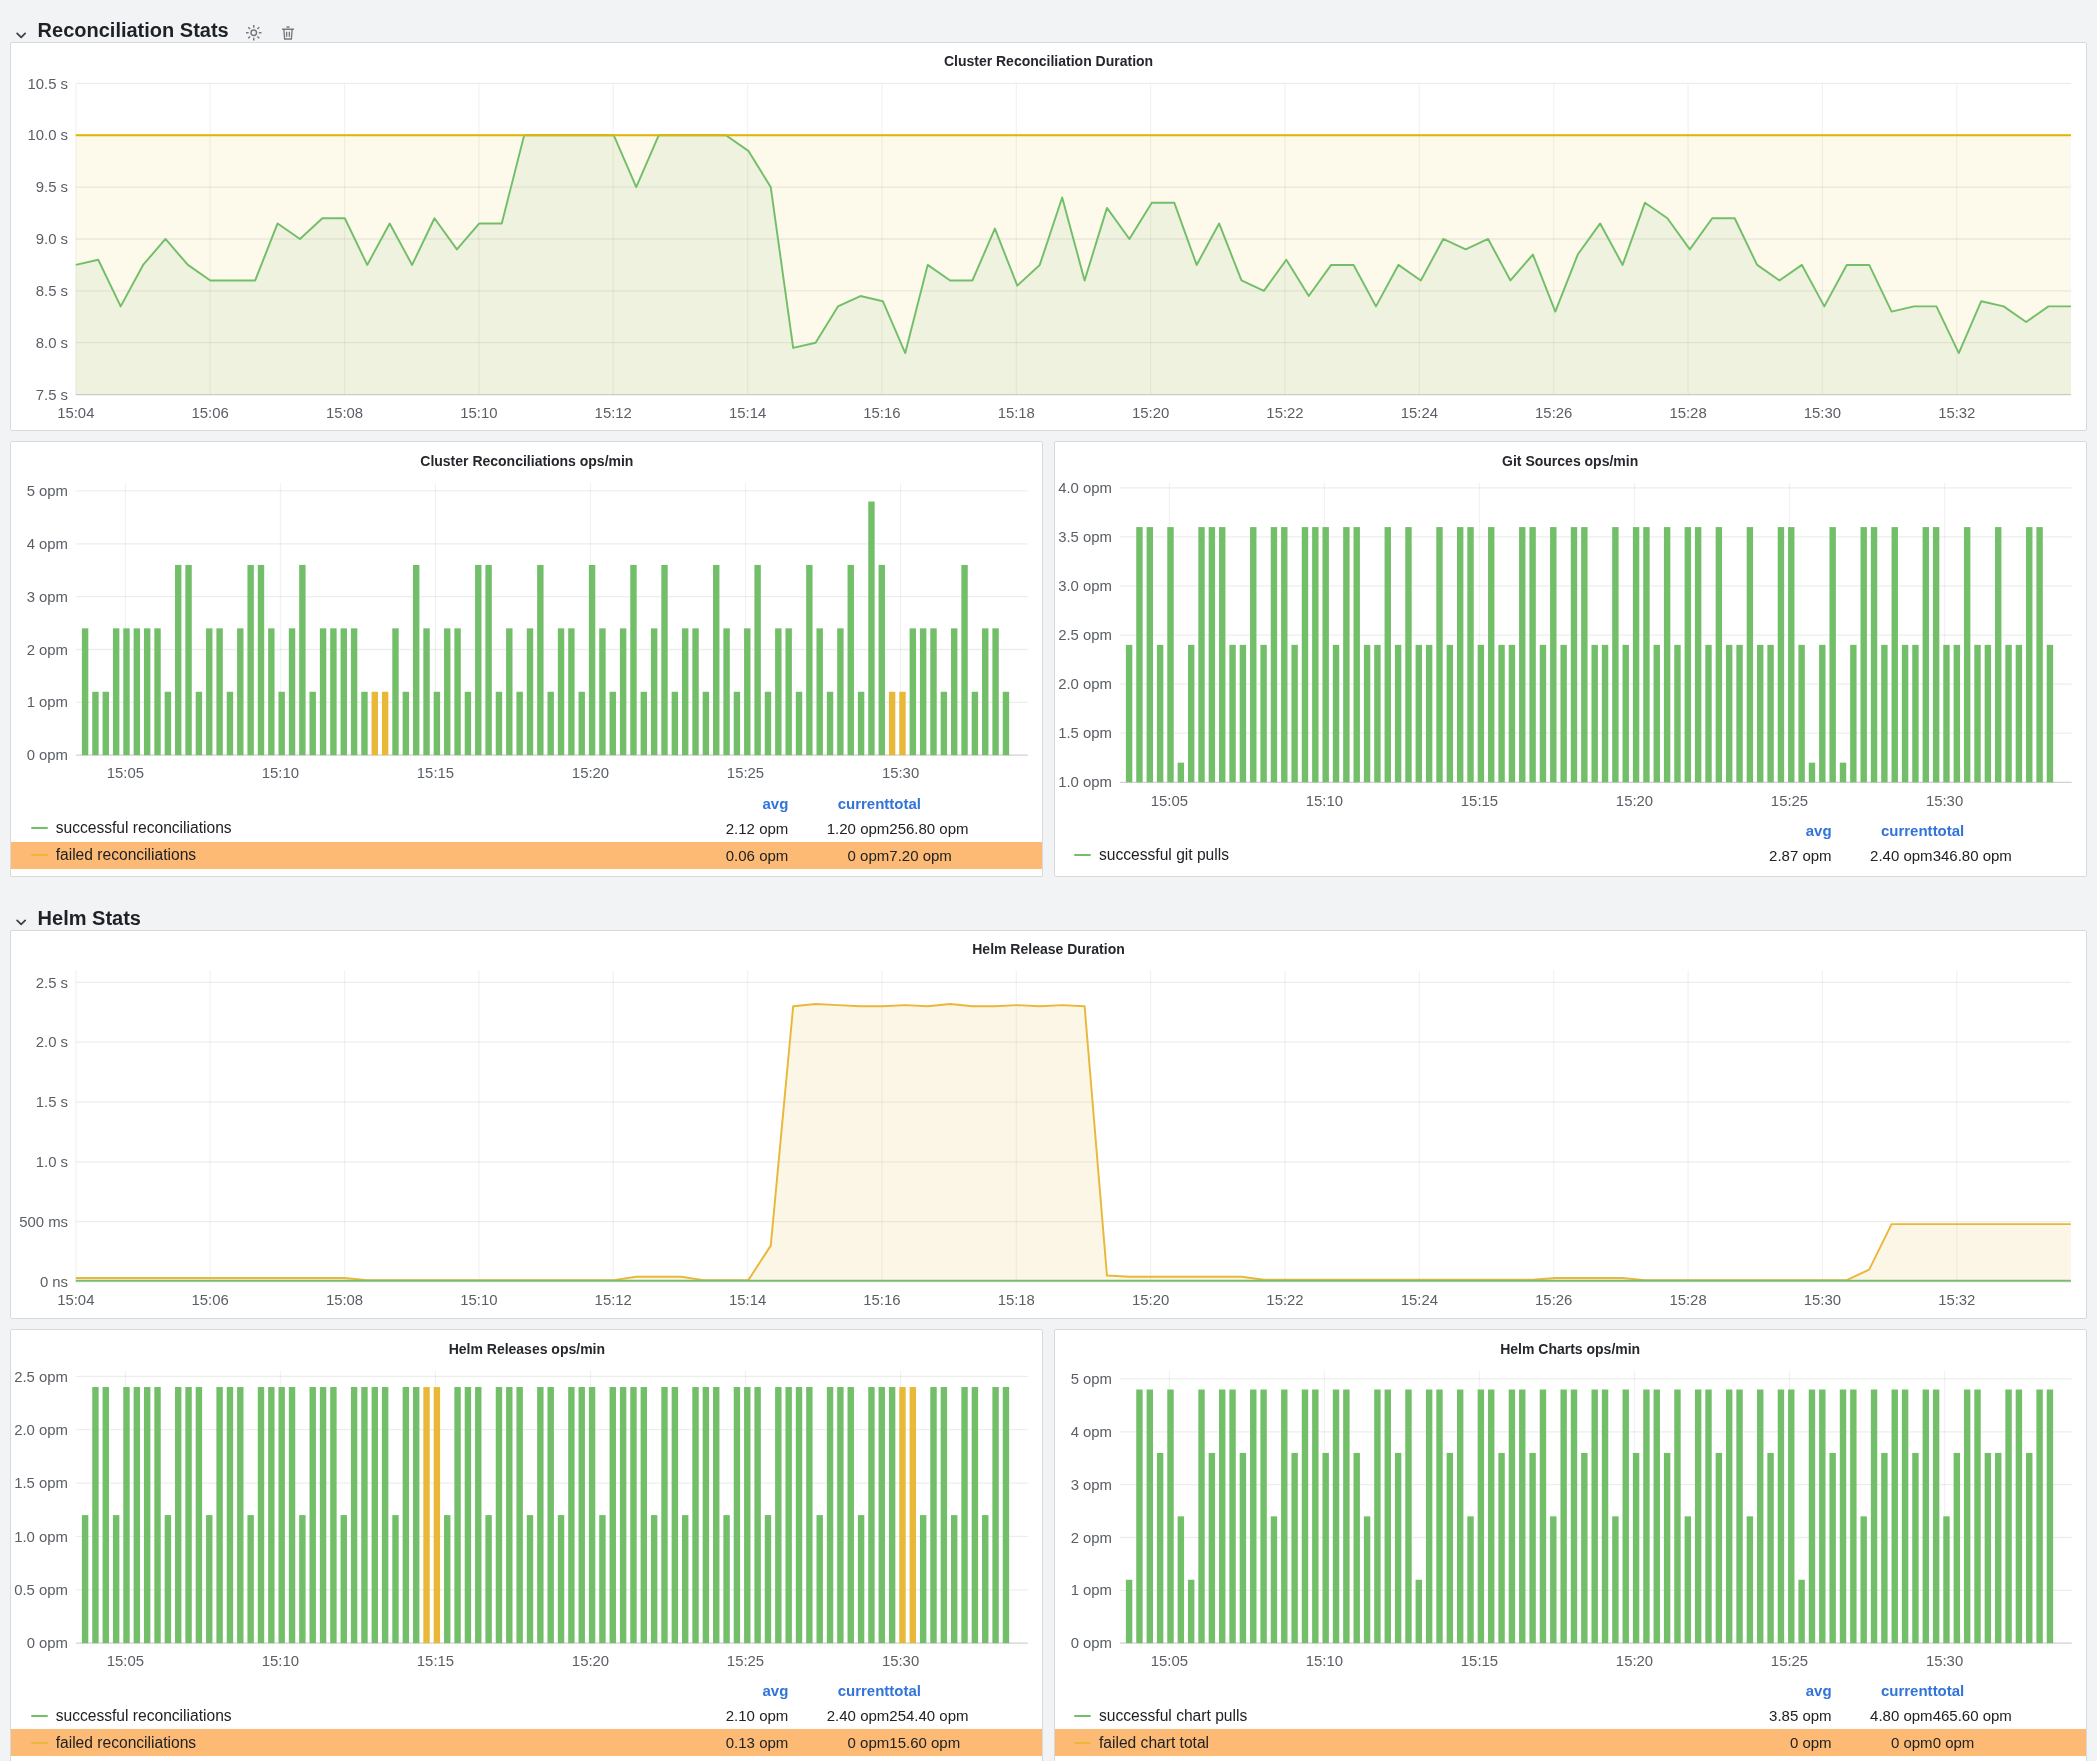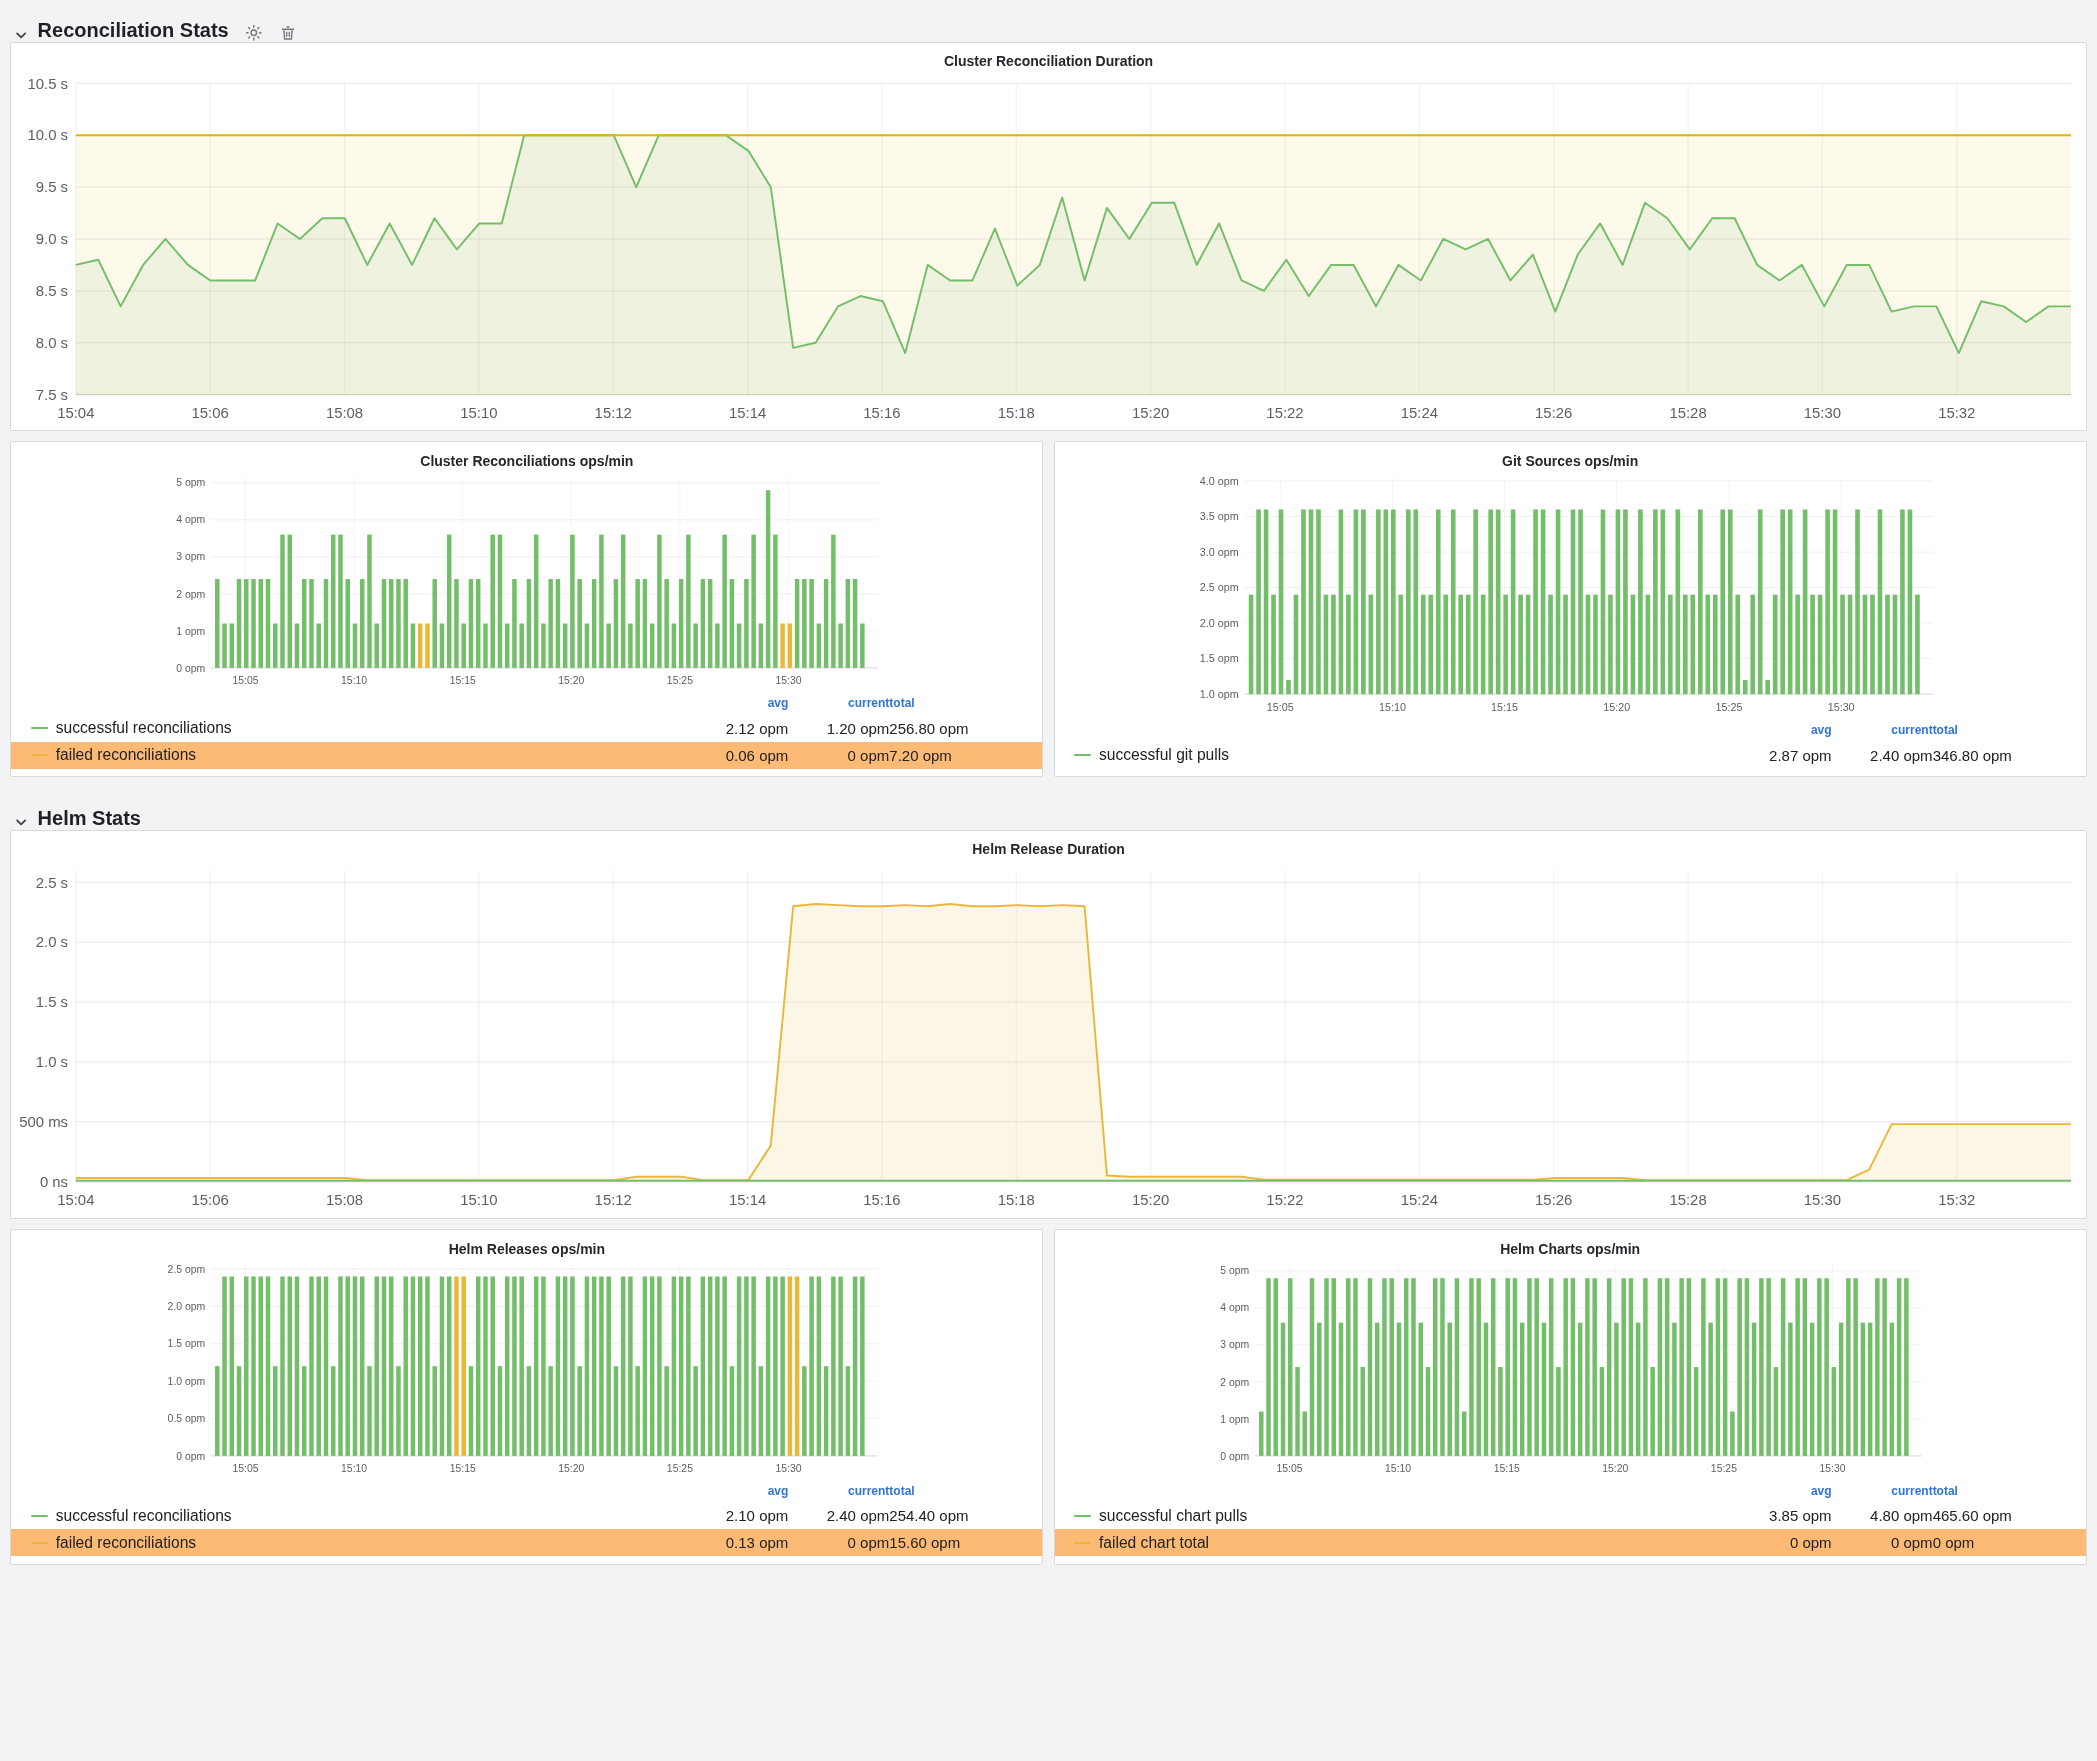--- a/index.html
+++ b/index.html
@@ -7,36 +7,36 @@
   body{width:2097px;min-height:1761px;font-family:"Liberation Sans",sans-serif;color:#202226}
   .wrap{padding:0 10.4px 10.4px}
   .section-head{display:flex;align-items:flex-end;height:42px;gap:9px;padding:0 3.9px;cursor:pointer}
   .section-title{font-size:20px;font-weight:700;color:#1e2126}
   .icon-btn{display:flex;align-items:center;margin-left:6.5px;cursor:pointer}
   .chev{display:flex;align-items:center}
   .panel{background:#fff;border:0.6px solid #d8d9da;border-radius:1.9px;display:flex;flex-direction:column;margin-bottom:10.4px;overflow:hidden}
   .row{display:flex;gap:10.4px;margin-bottom:10.4px}
   .row .panel{flex:1;margin-bottom:0}
   .h600{height:389px}
-  .h672{height:336px}
+  .h672{height:436px}
   .panel-title{font-size:14px;font-weight:600;text-align:center;padding:10.4px 0 1.3px;color:#24272b;cursor:pointer}
   .plot{flex:1;position:relative;min-height:0}
   .plot svg{position:absolute;inset:0;width:100%;height:100%}
   svg text.tick{font-family:"Liberation Sans",sans-serif;font-size:23px;fill:#5a5f66}
   .legend{padding-bottom:7.8px;font-size:15.6px}
   .legend-head,.legend-row{display:flex;align-items:center;padding:0 17px 0 19.5px}
   .legend-head{height:23px}
   .legend-row{height:27px}
   .legend-row.alt{background:#fdba74}
   .spacer{flex:1}
   .lbl{flex:1;color:#202226;cursor:pointer}
   .c-avg{width:123px;text-align:right}
   .c-cur{width:101px;text-align:right}
   .c-tot{width:136px;text-align:left}
-  .lh{color:#3274d9;font-weight:700;font-size:12px;cursor:pointer}
+  .lh{color:#3274d9;font-weight:700;font-size:15px;cursor:pointer}
   .val{color:#202226;font-size:15px}
   .swatch{display:inline-block;width:17px;height:1.9px;border-radius:1.3px;margin-right:7.8px;flex:none}
 </style>
 </head>
 <body>
 
 <div class="wrap">
 
   <div class="section-head">
     <span class="chev">

